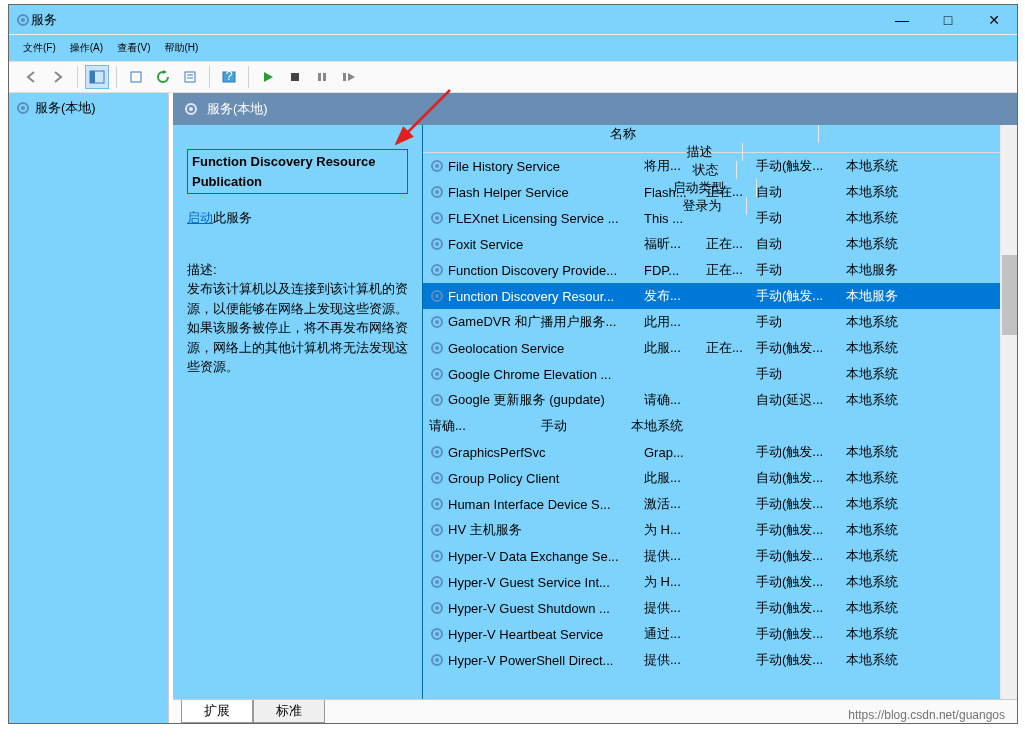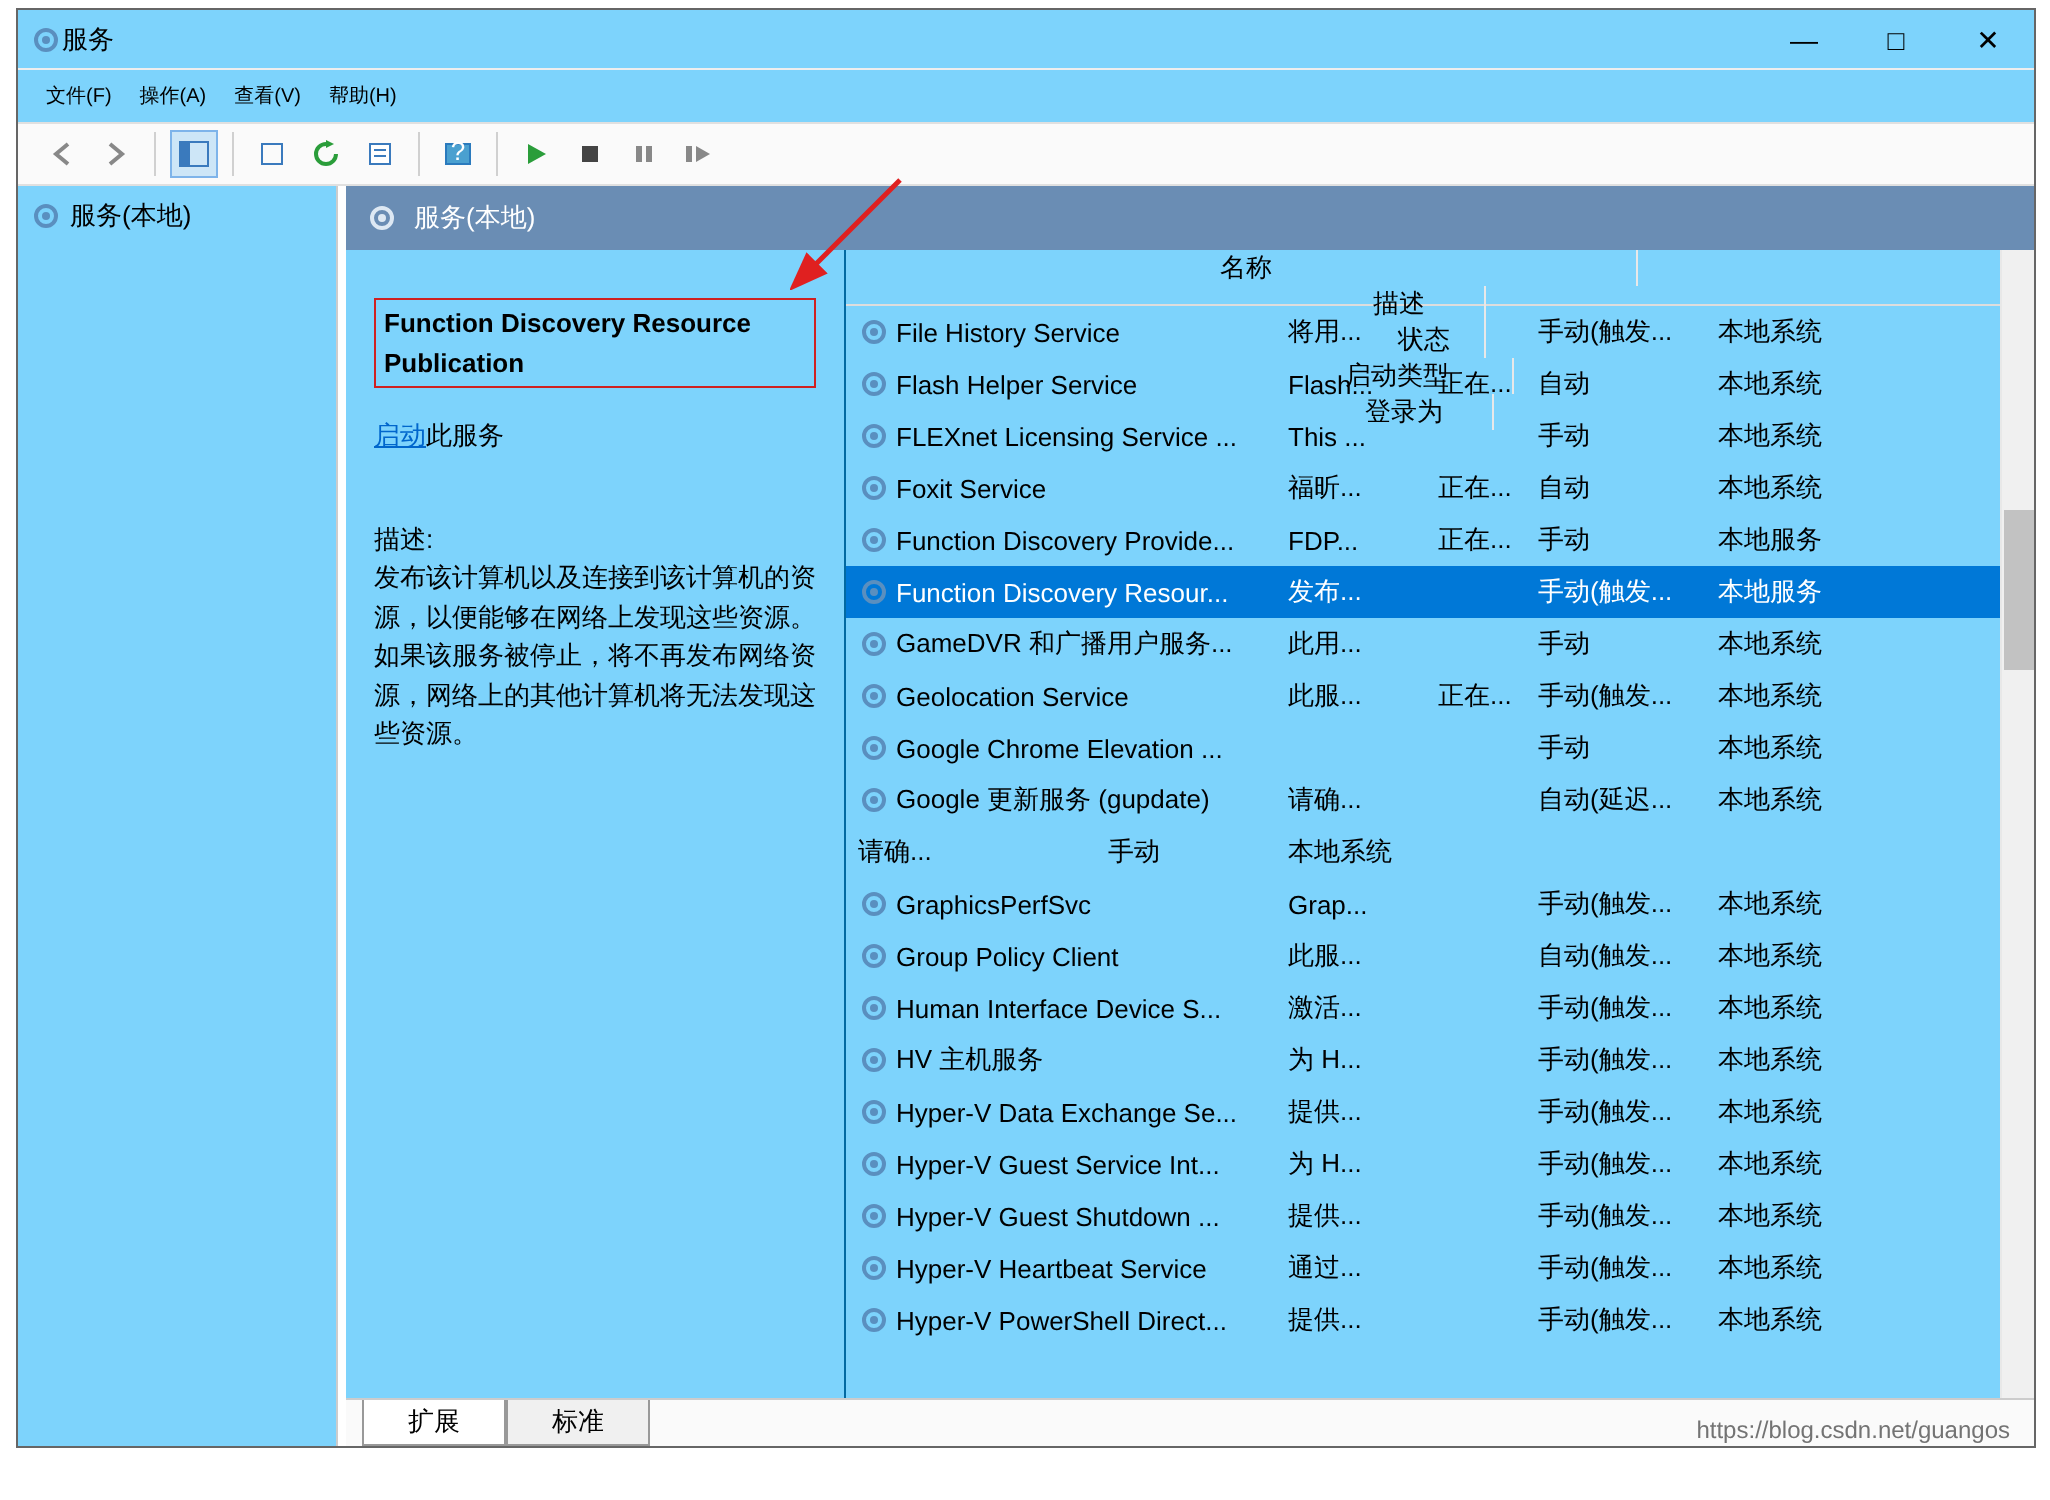--- a/index.html
+++ b/index.html
@@ -24,21 +24,21 @@
 .leftpane { width: 250px; border-right: 1px solid #0369a1; padding: 24px 14px; font-size: 14px; line-height: 1.5; }
 .leftpane .svcname { font-weight: bold; border: 1px solid #d02020; padding: 2px 4px; margin-bottom: 14px; }
 .leftpane a { color: #0066cc; text-decoration: underline; cursor: pointer; }
 .leftpane .desc-label { margin-top: 32px; }
 .rightpane { flex: 1; position: relative; overflow: hidden; display: flex; }
 .listarea { flex: 1; overflow: hidden; }
 .listhead { display: flex; border-bottom: 1px solid #ddd; height: 28px; align-items: center; font-size: 14px; flex-direction: column; }
 .listhead .col { padding-left: 6px; border-right: 1px solid #e8e8e8; height: 100%; display: flex; align-items: center; }
 .c-name { width: 215px; }
 .c-desc { width: 62px; }
-.c-state { width: 50px; margin-left: 13px; }
+.c-state { width: 50px; }
 .c-start { width: 90px; }
 .c-logon { width: 70px; }
 .listbody { }
 .row { display: flex; height: 26px; align-items: center; font-size: 14px; }
 .row.selected { background: #0078d7; color: #fff; }
 .row .col { padding-left: 6px; overflow: hidden; white-space: nowrap; text-overflow: ellipsis; }
 .row .c-name { display: flex; align-items: center; gap: 3px; }
 .sbtrack { width: 17px; background: #f0f0f0; border-left: 1px solid #e8e8e8; position: relative; }
 .sbhandle { position: absolute; left: 1px; width: 15px; height: 80px; top: 130px; background: #c2c2c2; }
 .tabs { height: 24px; display: flex; align-items: flex-end; padding-left: 8px; border-top: 1px solid #ccc; background: #fafafa; }

